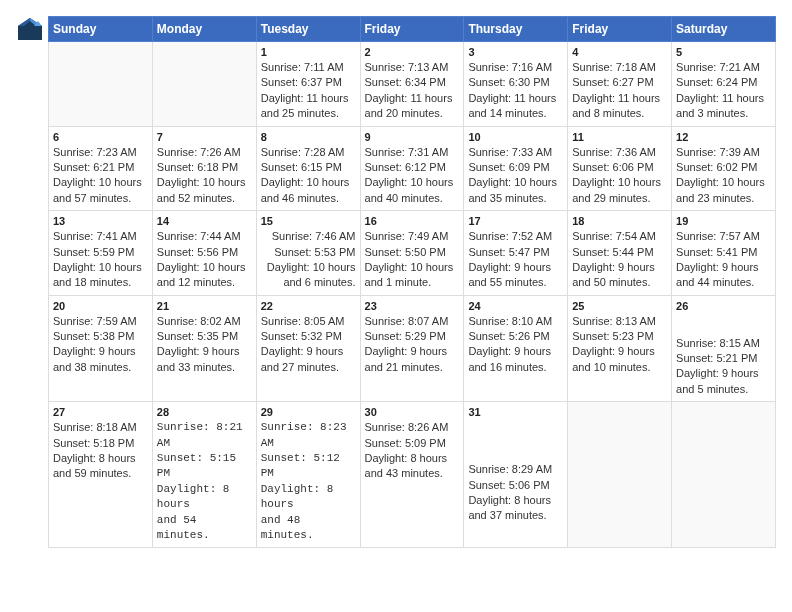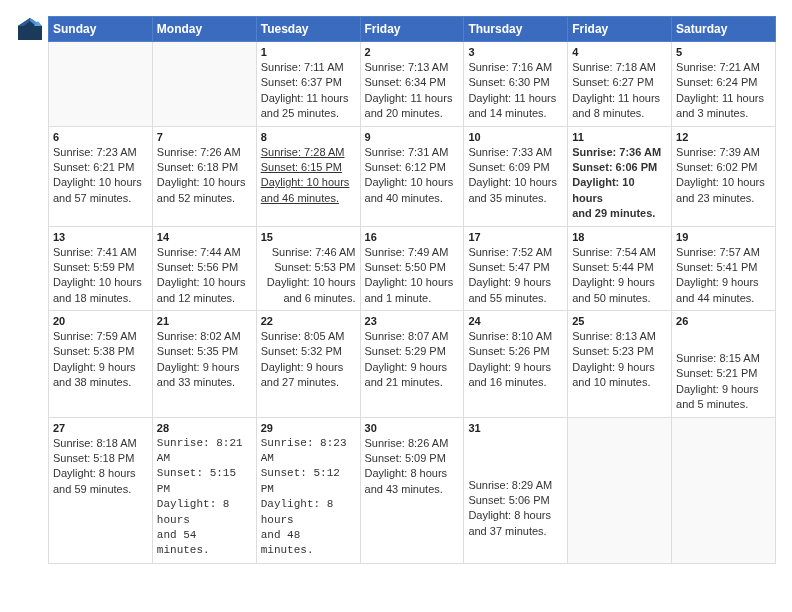--- a/index.html
+++ b/index.html
@@ -186,42 +186,42 @@
           </td>
           <td>
             <span class="day-num">7</span>
             <div class="day-info" style="white-space: pre-wrap;">Sunrise: 7:26 AM
 Sunset: 6:18 PM
 Daylight: 10 hours
 and 52 minutes.</div>
           </td>
           <td>
             <span class="day-num">8</span>
-            <div class="day-info" style="white-space: pre-wrap; text-decoration: underline;">Sunrise: 7:28 AM
+            <div class="day-info" style="white-space: pre-wrap;">Sunrise: 7:28 AM
 Sunset: 6:15 PM
 Daylight: 10 hours
 and 46 minutes.</div>
           </td>
           <td>
             <span class="day-num">9</span>
             <div class="day-info" style="white-space: pre-wrap;">Sunrise: 7:31 AM
 Sunset: 6:12 PM
 Daylight: 10 hours
 and 40 minutes.</div>
           </td>
           <td>
             <span class="day-num">10</span>
             <div class="day-info" style="white-space: pre-wrap;">Sunrise: 7:33 AM
 Sunset: 6:09 PM
 Daylight: 10 hours
 and 35 minutes.</div>
           </td>
           <td>
             <span class="day-num">11</span>
-            <div class="day-info" style="white-space: pre-wrap; font-weight: bold;">Sunrise: 7:36 AM
+            <div class="day-info" style="white-space: pre-wrap;">Sunrise: 7:36 AM
 Sunset: 6:06 PM
 Daylight: 10 hours
 and 29 minutes.</div>
           </td>
           <td>
             <span class="day-num">12</span>
             <div class="day-info" style="white-space: pre-wrap;">Sunrise: 7:39 AM
 Sunset: 6:02 PM
 Daylight: 10 hours
 and 23 minutes.</div>

